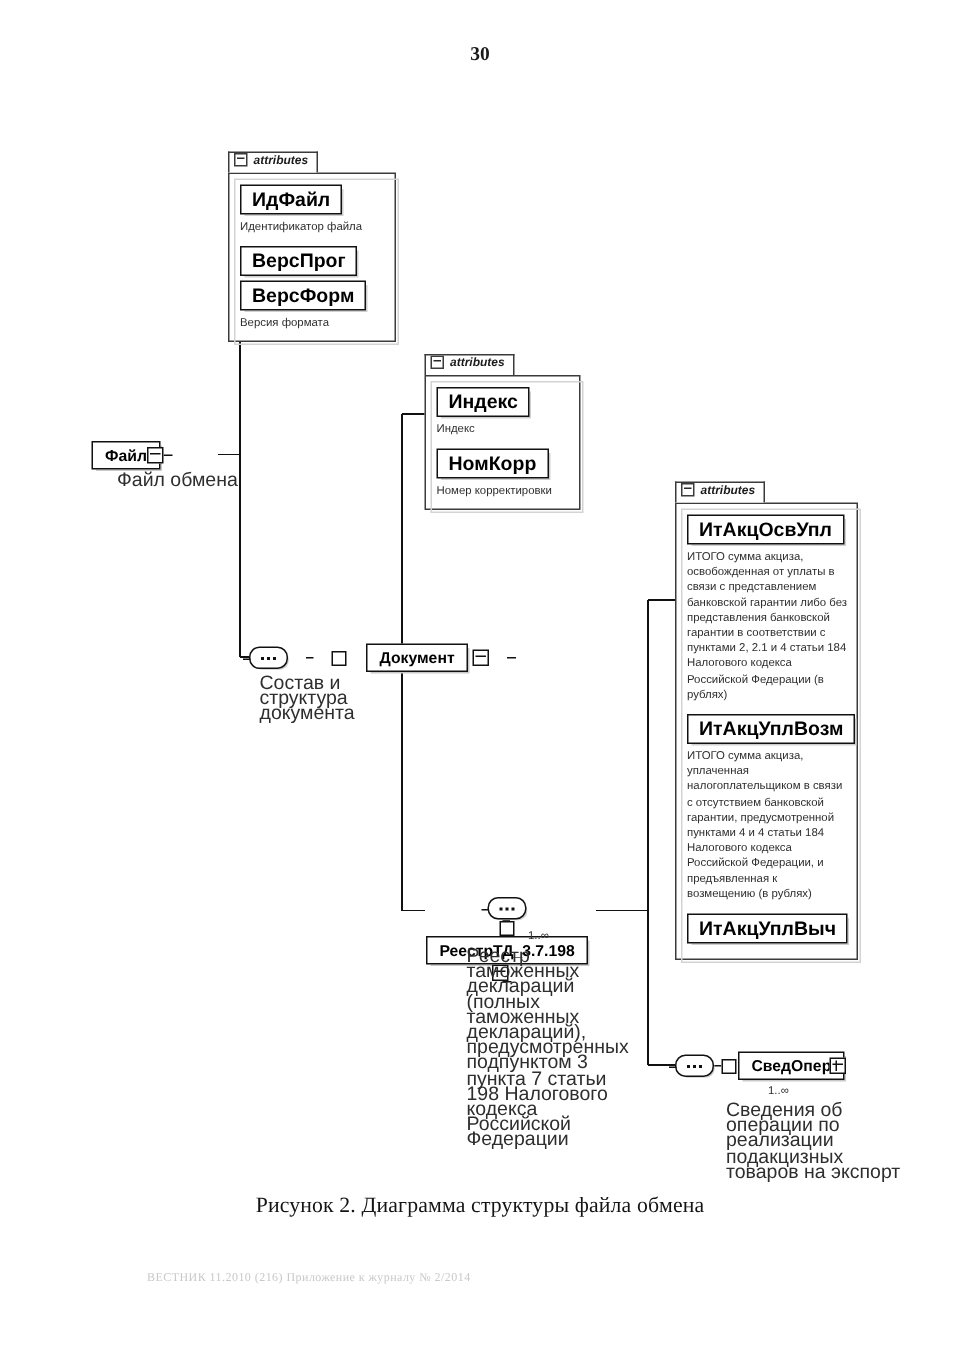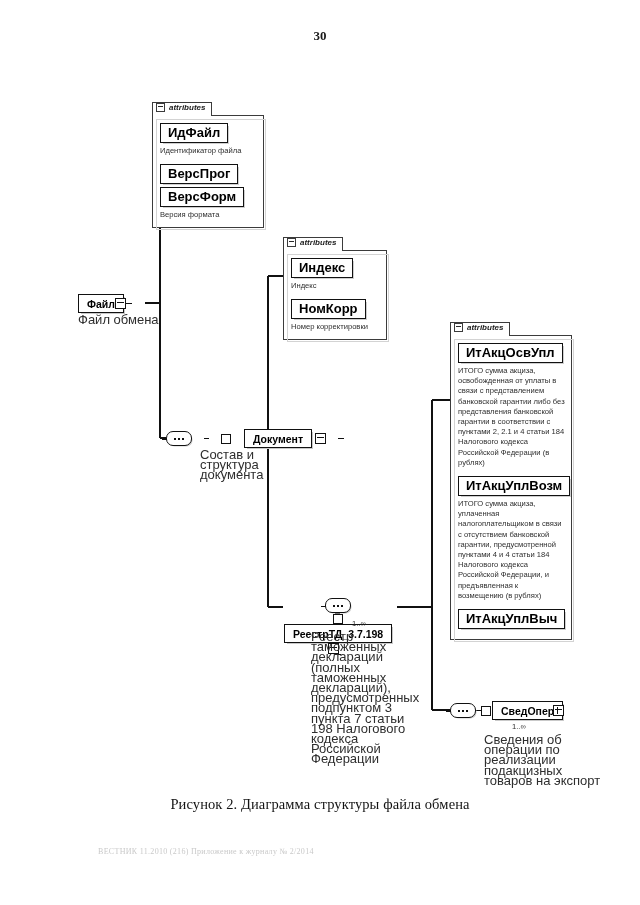--- a/index.html
+++ b/index.html
@@ -308,21 +308,21 @@
     </div>
     <div class="attr-panel-body">
       <div class="attr-name">ИтАкцОсвУпл</div>
       <p class="attr-desc">ИТОГО сумма акциза, освобожденная от уплаты в связи с представлением банковской гарантии либо без представления банковской гарантии в соответствии с пунктами 2, 2.1 и 4 статьи 184 Налогового кодекса Российской Федерации (в рублях)</p>
       <div class="attr-name">ИтАкцУплВозм</div>
       <p class="attr-desc">ИТОГО сумма акциза, уплаченная налогоплательщиком в связи с отсутствием банковской гарантии, предусмотренной пунктами 4 и 4 статьи 184 Налогового кодекса Российской Федерации, и предъявленная к возмещению (в рублях)</p>
       <div class="attr-name">ИтАкцУплВыч</div>
     </div>
   </div>
 
-  <div class="node" style="left:78px; top:294px;">
+  <div class="node" style="left:61px; top:294px;">
     <div class="node-box">Файл</div>
     <div class="handle-minus" style="margin-left:-9px;">
         <span class="h"></span>
       </div>
     <div class="stub" style="width:6px;"></div>
   </div>
   <div class="node-caption" style="left:78px; top:315px; width:110px;">Файл обмена</div>
 
   <div class="node" style="left:166px; top:429px;gap:12px;">
     <div class="seq-icon">
@@ -331,21 +331,21 @@
         <i></i>
       </div>
     <div class="stub" style="width:5px;"></div>
     <div class="handle"></div>
     <div class="node-box" style="margin-left:1px;">Документ</div>
     <div class="handle-minus" style="margin-left:-9px;">
         <span class="h"></span>
       </div>
     <div class="stub" style="width:6px;"></div>
   </div>
-  <div class="node-caption" style="left:200px; top:450px; width:96px;">Состав и структура документа</div>
+  <div class="node-caption" style="left:173px; top:450px; width:96px;">Состав и структура документа</div>
 
   <div class="node" style="left:283px; top:598px;flex-direction:column;">
     <div class="seq-icon">
         <i></i>
         <i></i>
         <i></i>
       </div>
     <div class="stub" style="width:5px;"></div>
     <div class="handle"></div>
     <div class="node-box" style="margin-left:1px;">РеестрТД_3.7.198</div>

